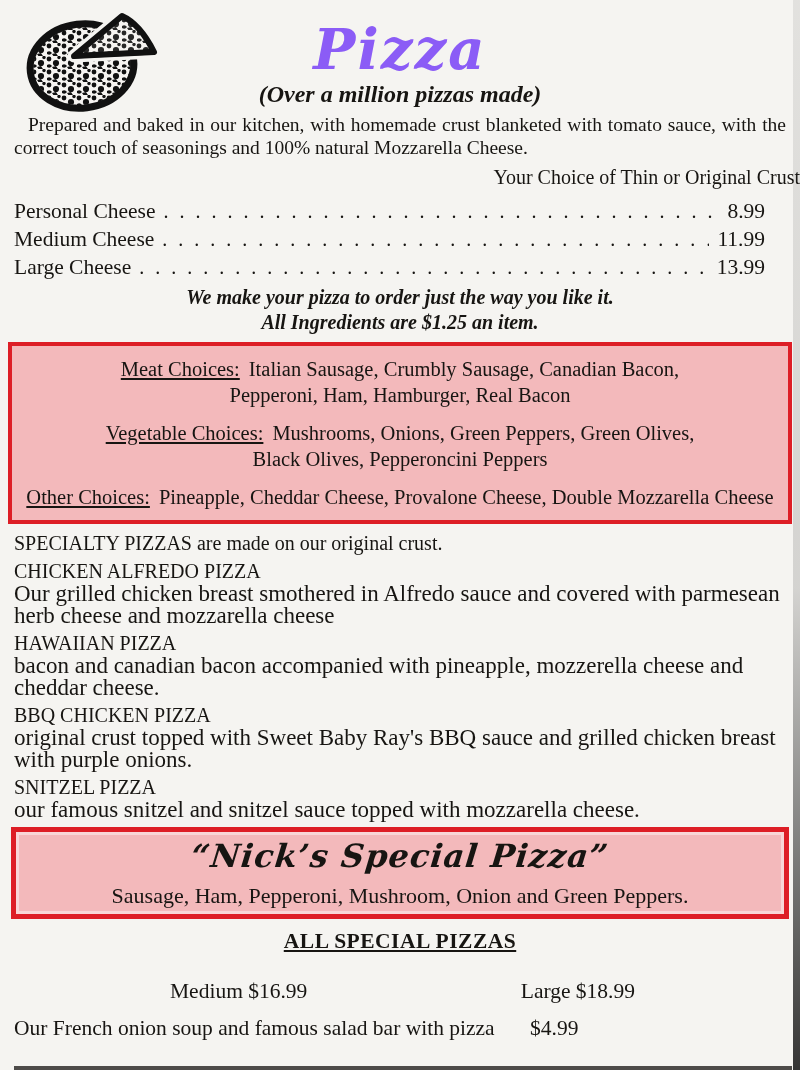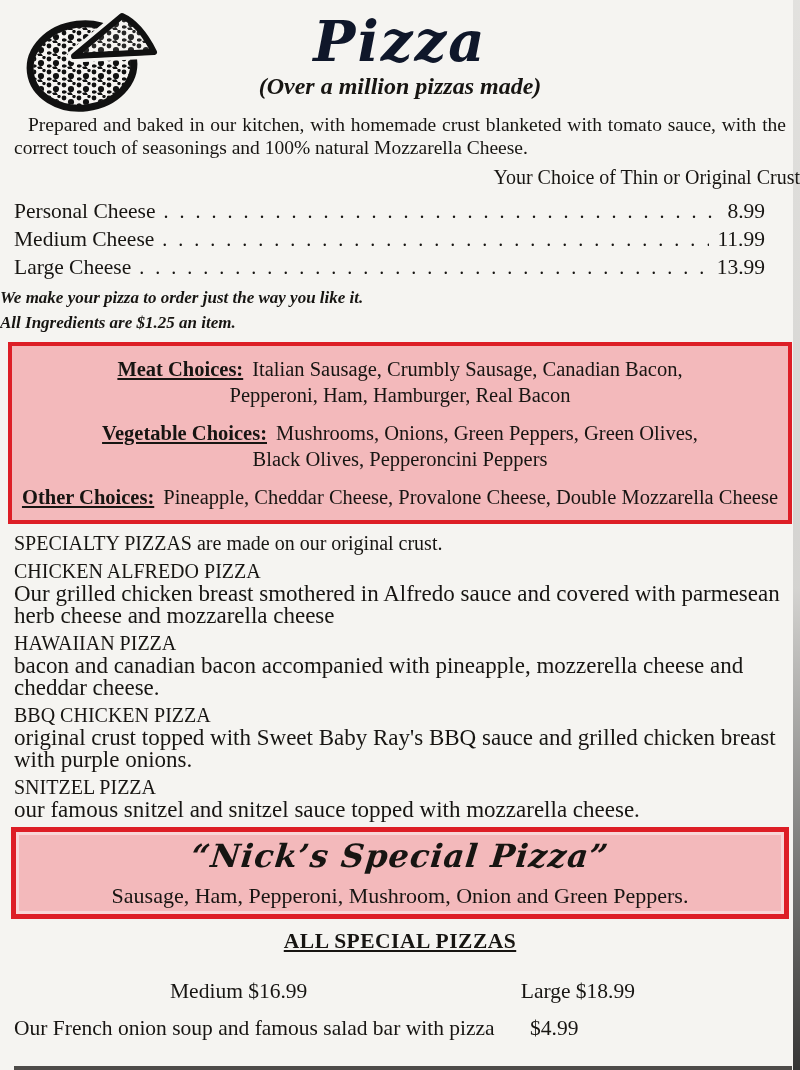--- a/index.html
+++ b/index.html
@@ -2,40 +2,40 @@
 <html><head>
 <meta charset="utf-8">
 <style>
   html,body{margin:0;padding:0;}
   body{width:800px;height:1070px;background:#e9e8e6;font-family:"Liberation Serif",serif;}
   .page{position:relative;width:800px;height:1070px;background:#f5f4f1;color:#171512;overflow:hidden;}
 
   
   .header{position:relative;height:110px;}
   .pizza-art{position:absolute;left:16px;top:4px;width:152px;height:110px;}
-  .title{margin:0;padding-top:12px;text-align:center;font-family:"DejaVu Serif",serif;
-         font-style:italic;font-weight:bold;font-size:56px;line-height:1.05;color:#0f172a;letter-spacing:2px;}
+  .title{margin:0;padding-top:20px;text-align:center;font-family:"DejaVu Serif",serif;
+         font-style:italic;font-weight:bold;font-size:56px;line-height:1.05;color:#8b5cf6;letter-spacing:2px;}
   .subtitle{text-align:center;font-weight:bold;font-style:italic;font-size:24px;margin-top:2px;}
 
   .intro{margin:4px 14px 0;font-size:19.5px;line-height:1.16;text-align:justify;text-indent:14px;}
   .crust-line{text-align:right;font-size:20px;margin-top:7px;}
 
   
   .price-list{margin:8px 35px 0 14px;}
   .price-row{display:flex;align-items:baseline;font-size:21.5px;line-height:28px;}
   .leader{flex:1;overflow:hidden;white-space:nowrap;margin:0 8px;letter-spacing:3px;font-size:20px;}
   .price{text-align:right;}
 
-  .notes{text-align:left;font-weight:bold;font-style:italic;font-size:17px;line-height:25px;margin-top:4px;}
+  .notes{text-align:center;font-weight:bold;font-style:italic;font-size:20px;line-height:25px;margin-top:4px;}
 
   
   .choices-box{box-sizing:border-box;margin:7px 8px 0;height:182px;border:4px solid #dd1e26;
                background:#f3b9bb;text-align:center;font-size:20.5px;line-height:26px;
                display:flex;flex-direction:column;justify-content:center;gap:12px;padding:4px 8px;}
-  .choice-label{font-weight:bold;text-decoration:underline;margin-right:9px;}
+  .choice-label{font-weight:normal;text-decoration:underline;margin-right:9px;}
   .choice-line2:empty{display:none;}
 
   .spec-intro{margin:8px 14px 0;font-size:20px;line-height:23px;}
   .spec-item{margin:5px 14px 0;}
   .spec-name{font-size:20px;line-height:23px;}
   .spec-desc{font-size:23px;line-height:22px;}
 
   
   .special-box{box-sizing:border-box;margin:6px 11px 0;height:92px;border:5px solid #dd1e26;
                background:#f3b9bb;box-shadow:inset 0 0 0 3px #f8d6d7;text-align:center;

